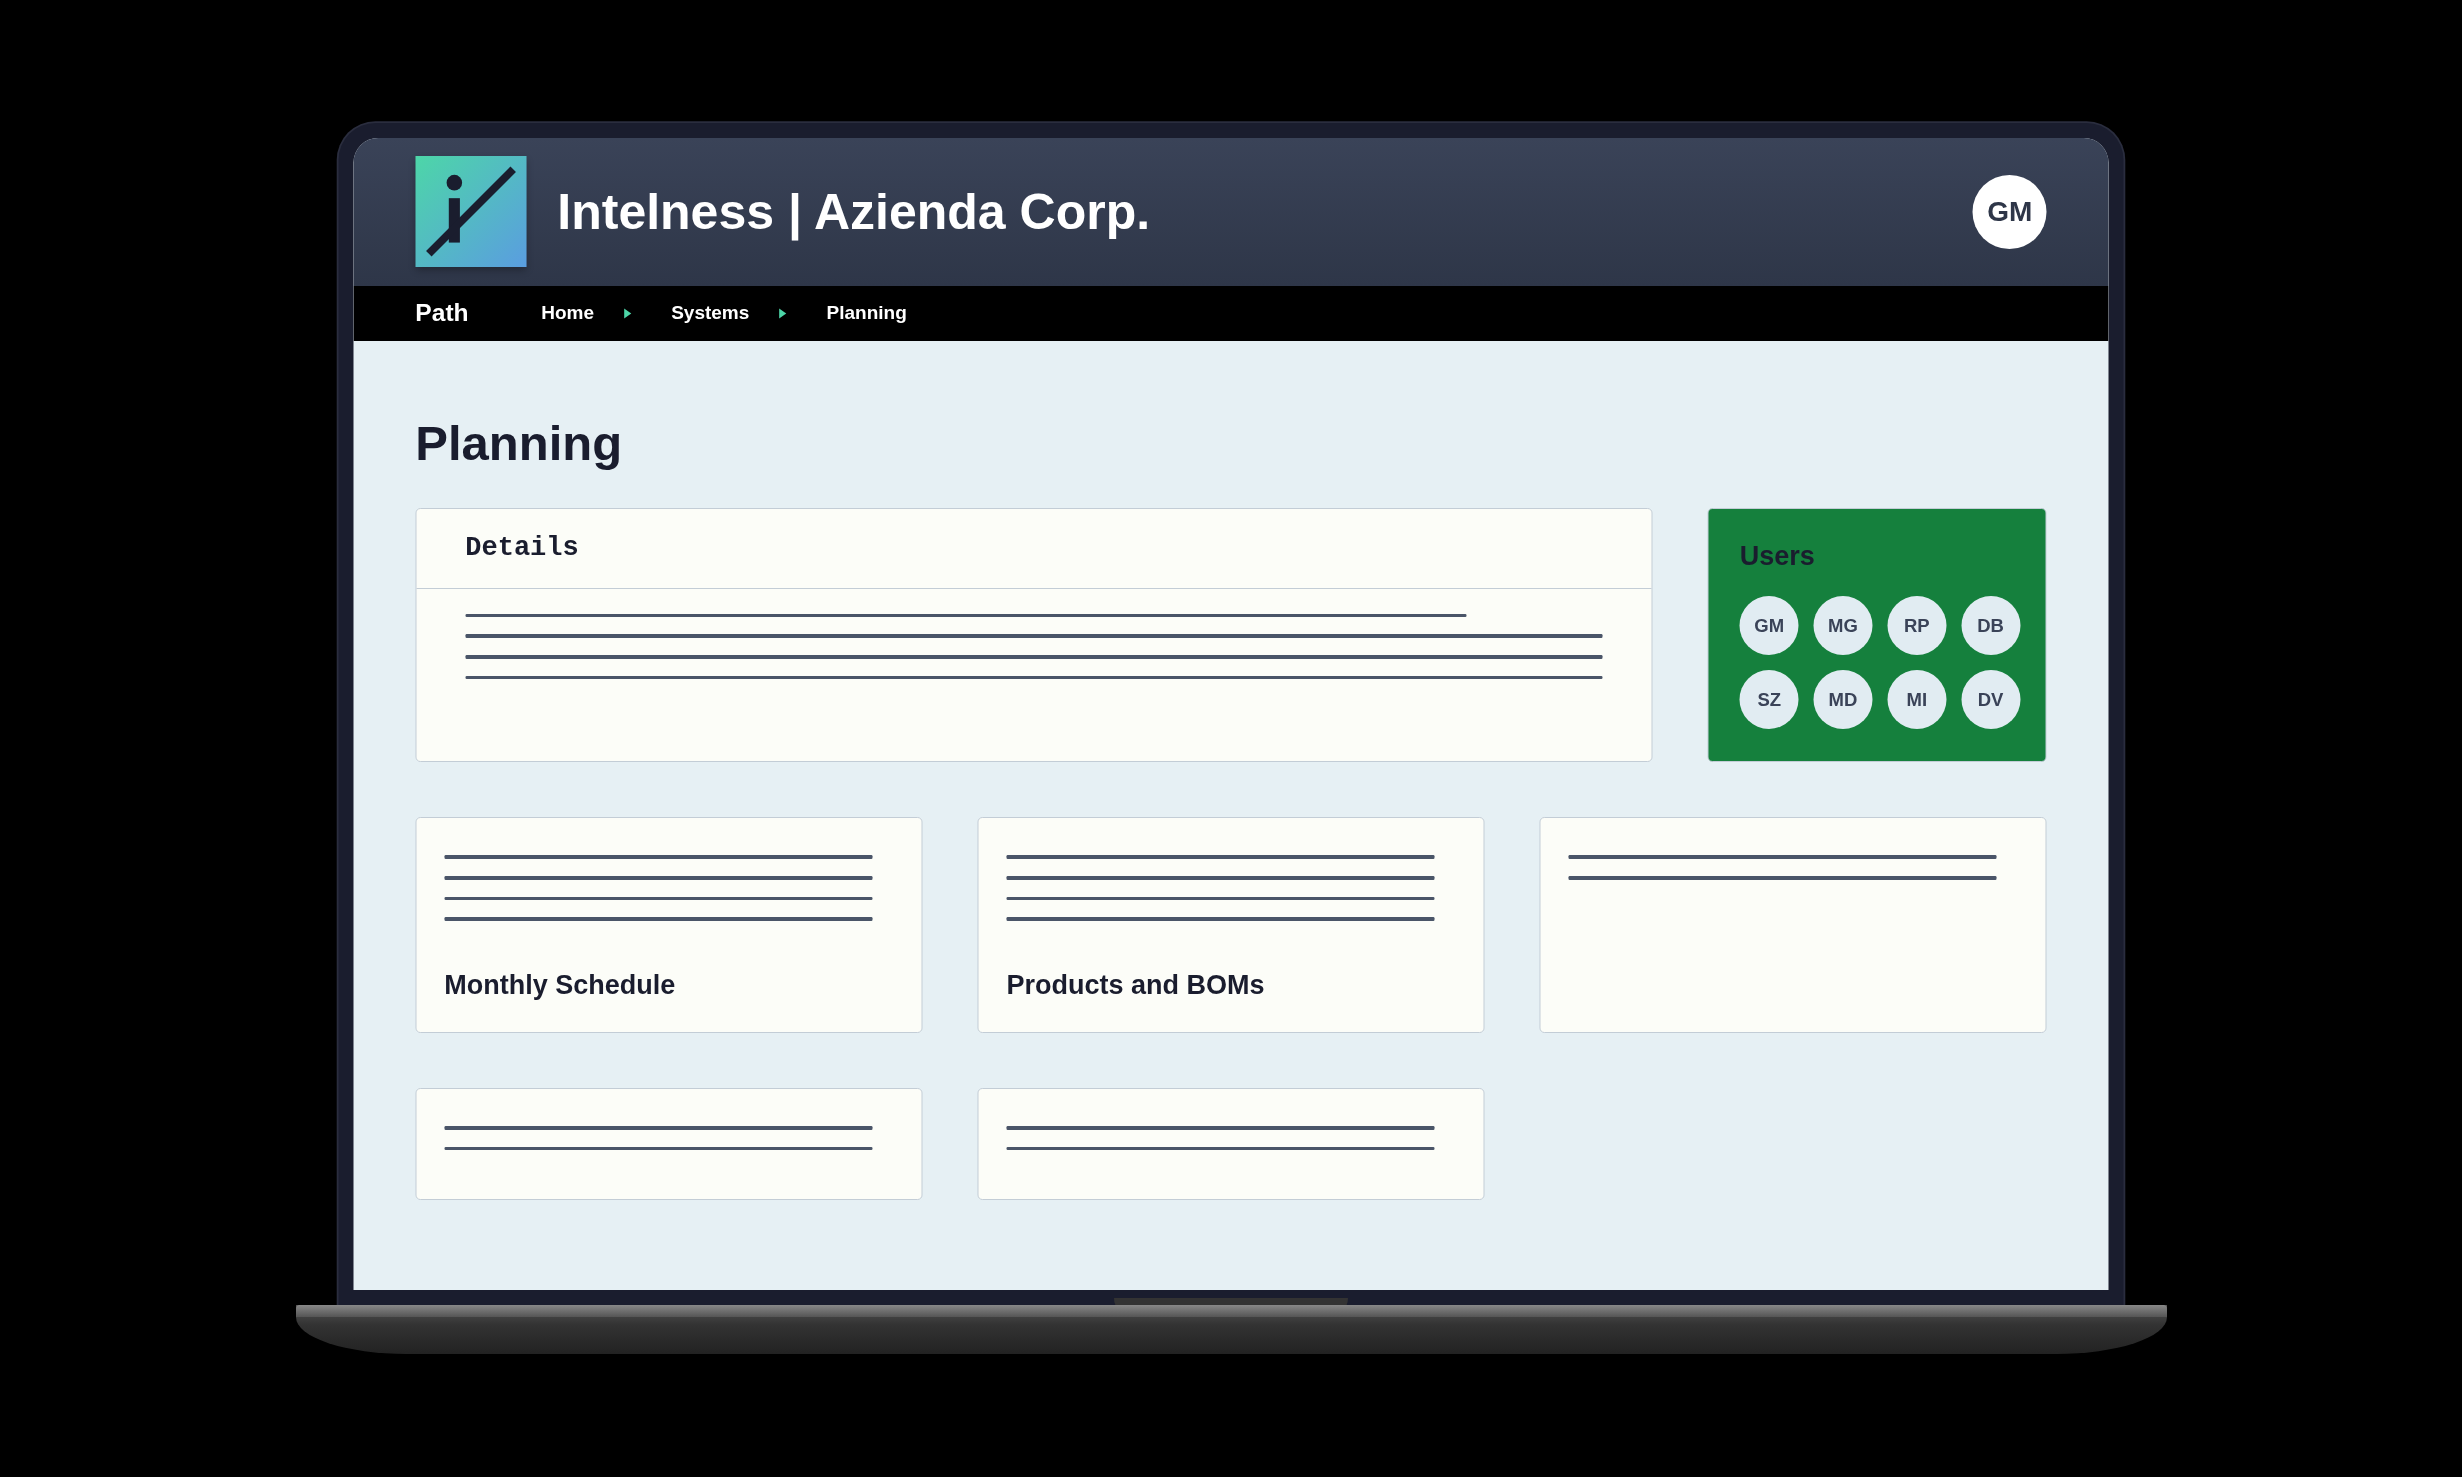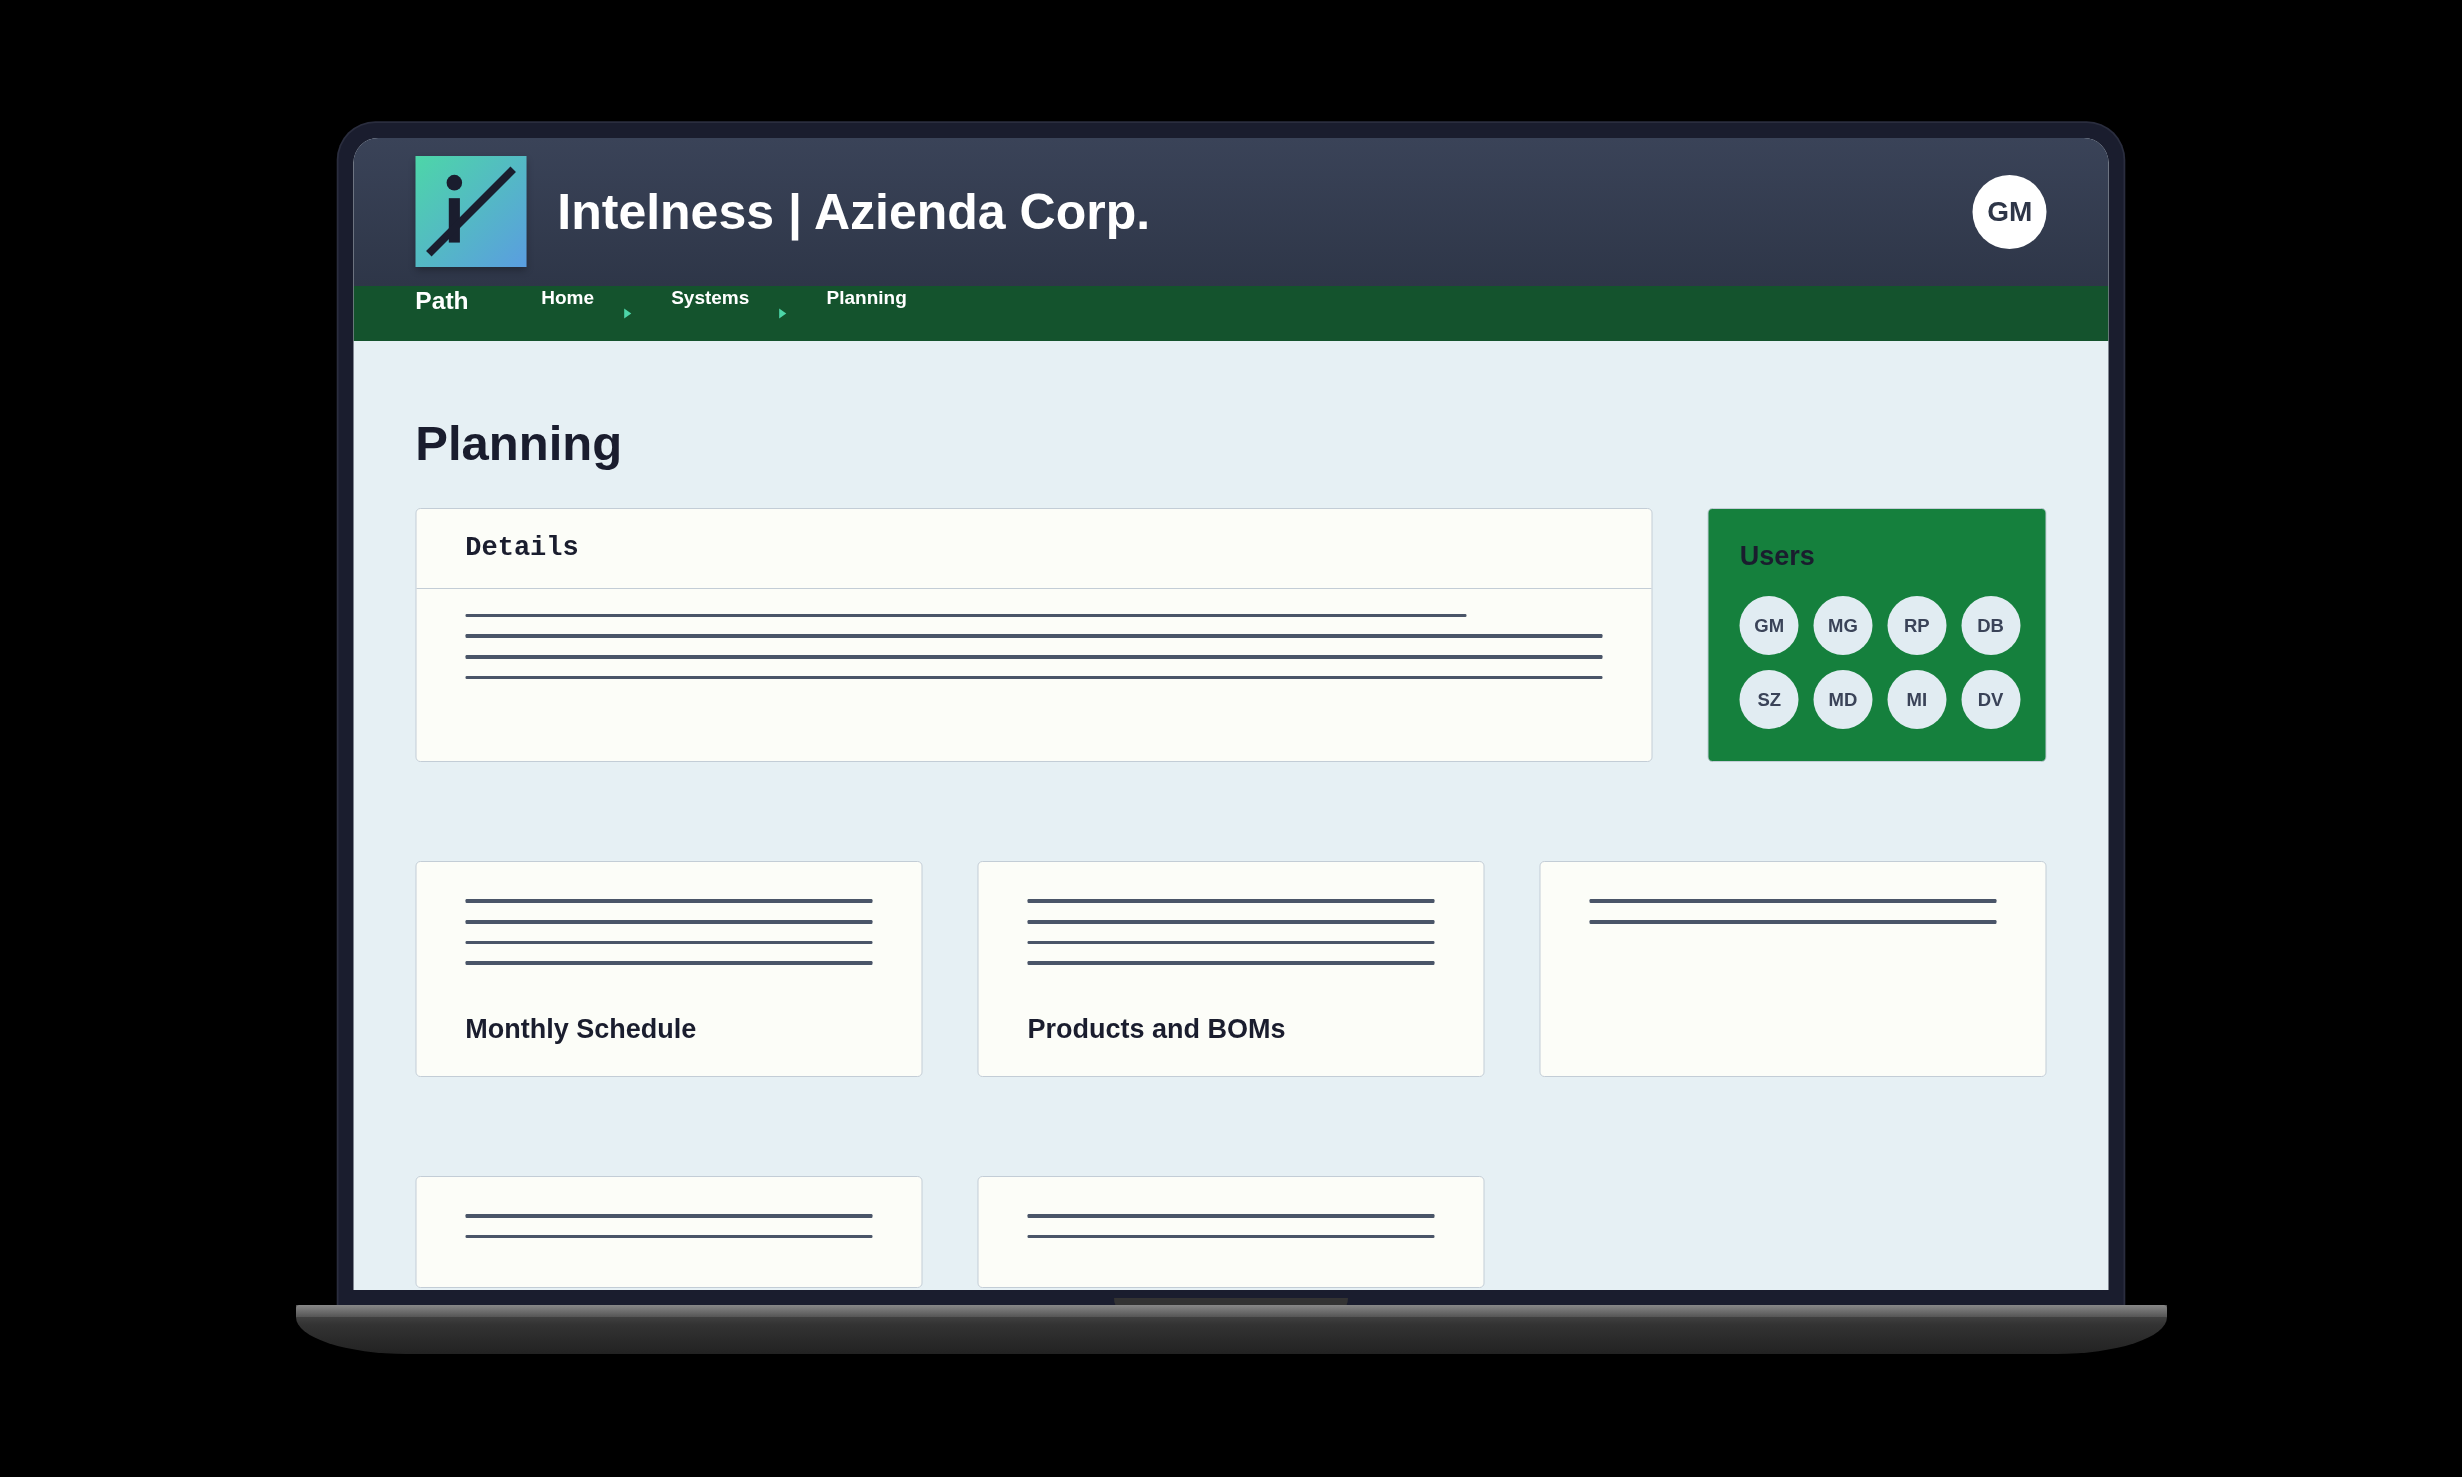--- a/index.html
+++ b/index.html
@@ -109,24 +109,25 @@
       border-radius: 50%;
       background: #fff;
       display: flex;
       align-items: center;
       justify-content: center;
       color: #2e3648;
       font-size: 28px;
       font-weight: 700;
     }
     .breadcrumb-bar {
-      background: #14532d;
+      background: #000000;
       height: 55px;
       display: flex;
-      padding: 1px 62px;
+      align-items: center;
+      padding: 16px 62px;
       gap: 24.6px;
     }
     .breadcrumb-label {
       color: #fff;
       font-size: 24.6px;
       font-weight: 700;
       margin-right: 37px;
     }
     .breadcrumb-item {
       color: #fff;
@@ -215,22 +216,21 @@
     }
     .cards-grid {
       display: grid;
       grid-template-columns: repeat(3, 1fr);
       gap: 55px;
     }
     .feature-card {
       background: #fcfdf8;
       border: 1.8px solid #c3cdd6;
       border-radius: 4.9px;
-      padding: 37px 49px 31px 49px;
-      margin-top: 44px;
+      padding: 37px 49px 31px 28px;
     }
     .feature-lines {
       margin-bottom: 49px;
     }
     .feature-title {
       font-size: 27px;
       font-weight: 700;
       color: #1a1d2e;
     }
     .feature-card.partial {

